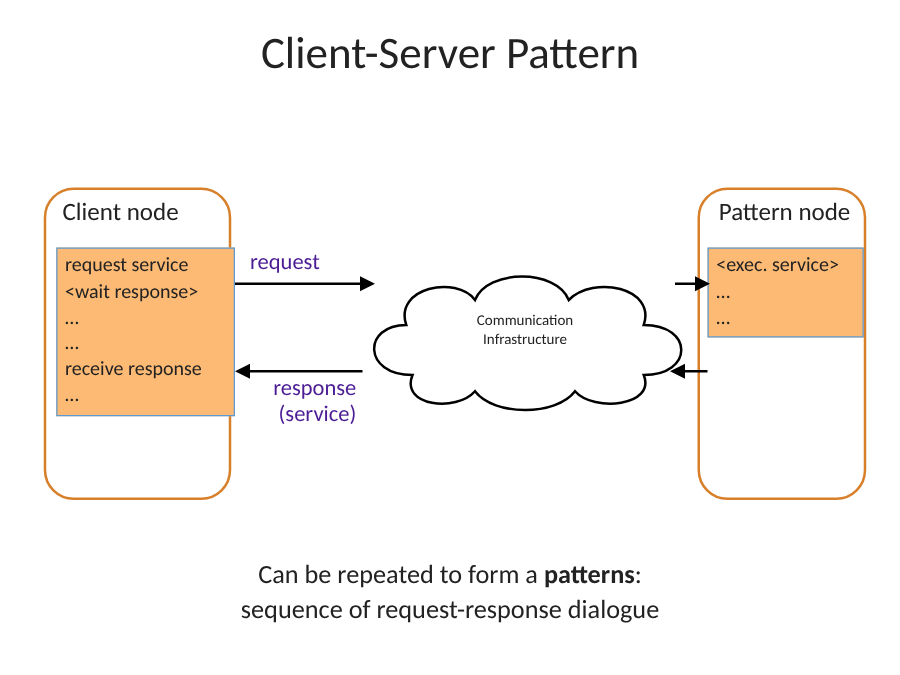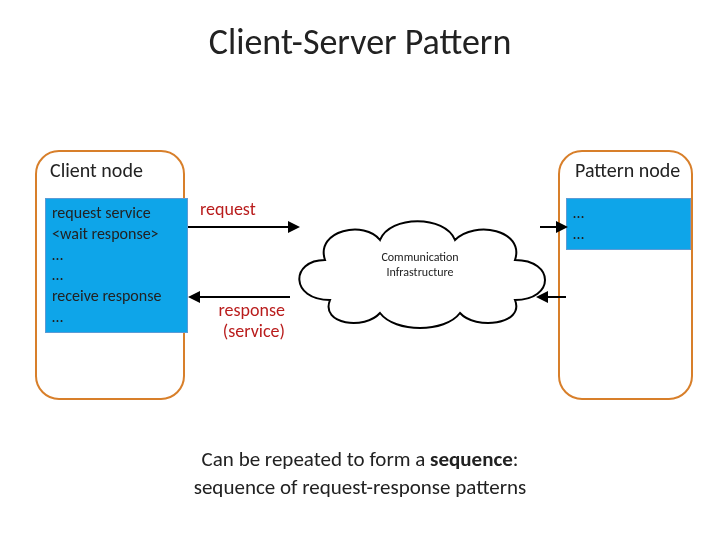--- a/index.html
+++ b/index.html
@@ -5,24 +5,24 @@
   * { box-sizing: border-box; margin: 0; padding: 0; }
   html, body { width: 720px; height: 540px; font-family: Calibri, Arial, sans-serif; background: #fff; }
   .slide { position: relative; width: 720px; height: 412px; }
   .title { position: absolute; top: 20px; left: 0; right: 0; text-align: center; font-size: 36px; color: #222; }
   .node-big { position: absolute; border: 2px solid #d87f2a; border-radius: 24px; }
   .client-big { left: 35px; top: 150px; width: 150px; height: 250px; }
   .server-big { left: 558px; top: 150px; width: 135px; height: 250px; }
   .node-label { position: absolute; font-size: 20px; color: #222; }
   .client-label { left: 50px; top: 158px; }
   .server-label { left: 575px; top: 158px; }
-  .inner-box { position: absolute; border: 1.5px solid #5b9bd5; padding: 4px 6px; font-size: 16px; line-height: 1.3; color: #222; background: #0ea5e9; }
+  .inner-box { position: absolute; border: 1.5px solid #5b9bd5; padding: 4px 6px; font-size: 16px; line-height: 1.3; color: #222; background: #fdba74; }
   .client-inner { left: 45px; top: 198px; width: 143px; }
   .server-inner { left: 566px; top: 198px; width: 125px; }
-  .msg-label { position: absolute; font-size: 18px; color: #b91c1c; }
+  .msg-label { position: absolute; font-size: 18px; color: #4c1d95; }
   .req-label { left: 200px; top: 198px; }
   .resp-label { left: 200px; top: 300px; width: 85px; line-height: 1.15; text-align: right; }
   .cloud-wrap { position: absolute; left: 280px; top: 205px; width: 280px; height: 130px; }
   .cloud-text { position: absolute; left: 320px; top: 250px; width: 200px; text-align: center; font-size: 12px; line-height: 1.25; color: #222; }
   .arrow-line { position: absolute; height: 2px; background: #000; }
   .arrow-head-r { position: absolute; width: 0; height: 0; border-top: 6px solid transparent; border-bottom: 6px solid transparent; border-left: 12px solid #000; }
   .arrow-head-l { position: absolute; width: 0; height: 0; border-top: 6px solid transparent; border-bottom: 6px solid transparent; border-right: 12px solid #000; }
   .footer { position: absolute; left: 0; right: 0; top: 445px; text-align: center; font-size: 21px; color: #222; line-height: 1.35; }
   .footer b { font-weight: bold; }
 </style>
@@ -39,20 +39,21 @@
     <div>&lt;wait response&gt;</div>
     <div>…</div>
     <div>…</div>
     <div>receive response</div>
     <div>…</div>
   </div>
 
   <div class="node-big server-big"></div>
   <div class="node-label server-label">Pattern node</div>
   <div class="inner-box server-inner">
+    <div>&lt;exec. service&gt;</div>
     <div>…</div>
     <div>…</div>
   </div>
 
   <div class="msg-label req-label">request</div>
   <div class="msg-label resp-label">
     <span>response</span><br>
     <span>(service)</span>
   </div>
 
@@ -80,17 +81,17 @@
                C 165 128, 115 128, 100 108
                C 85 125, 40 120, 50 95 Z" fill="#ffffff" stroke="#000" stroke-width="2"></path>
     </svg>
   </div>
   <div class="cloud-text">
     <span>Communication</span><br>
     <span>Infrastructure</span>
   </div>
 
   <div class="footer">
-    <span>Can be repeated to form a </span><b>sequence</b><span>:</span><br>
-    <span>sequence of request-response patterns</span>
+    <span>Can be repeated to form a </span><b>patterns</b><span>:</span><br>
+    <span>sequence of request-response dialogue</span>
   </div>
 
 </div>
 
 </body></html>

